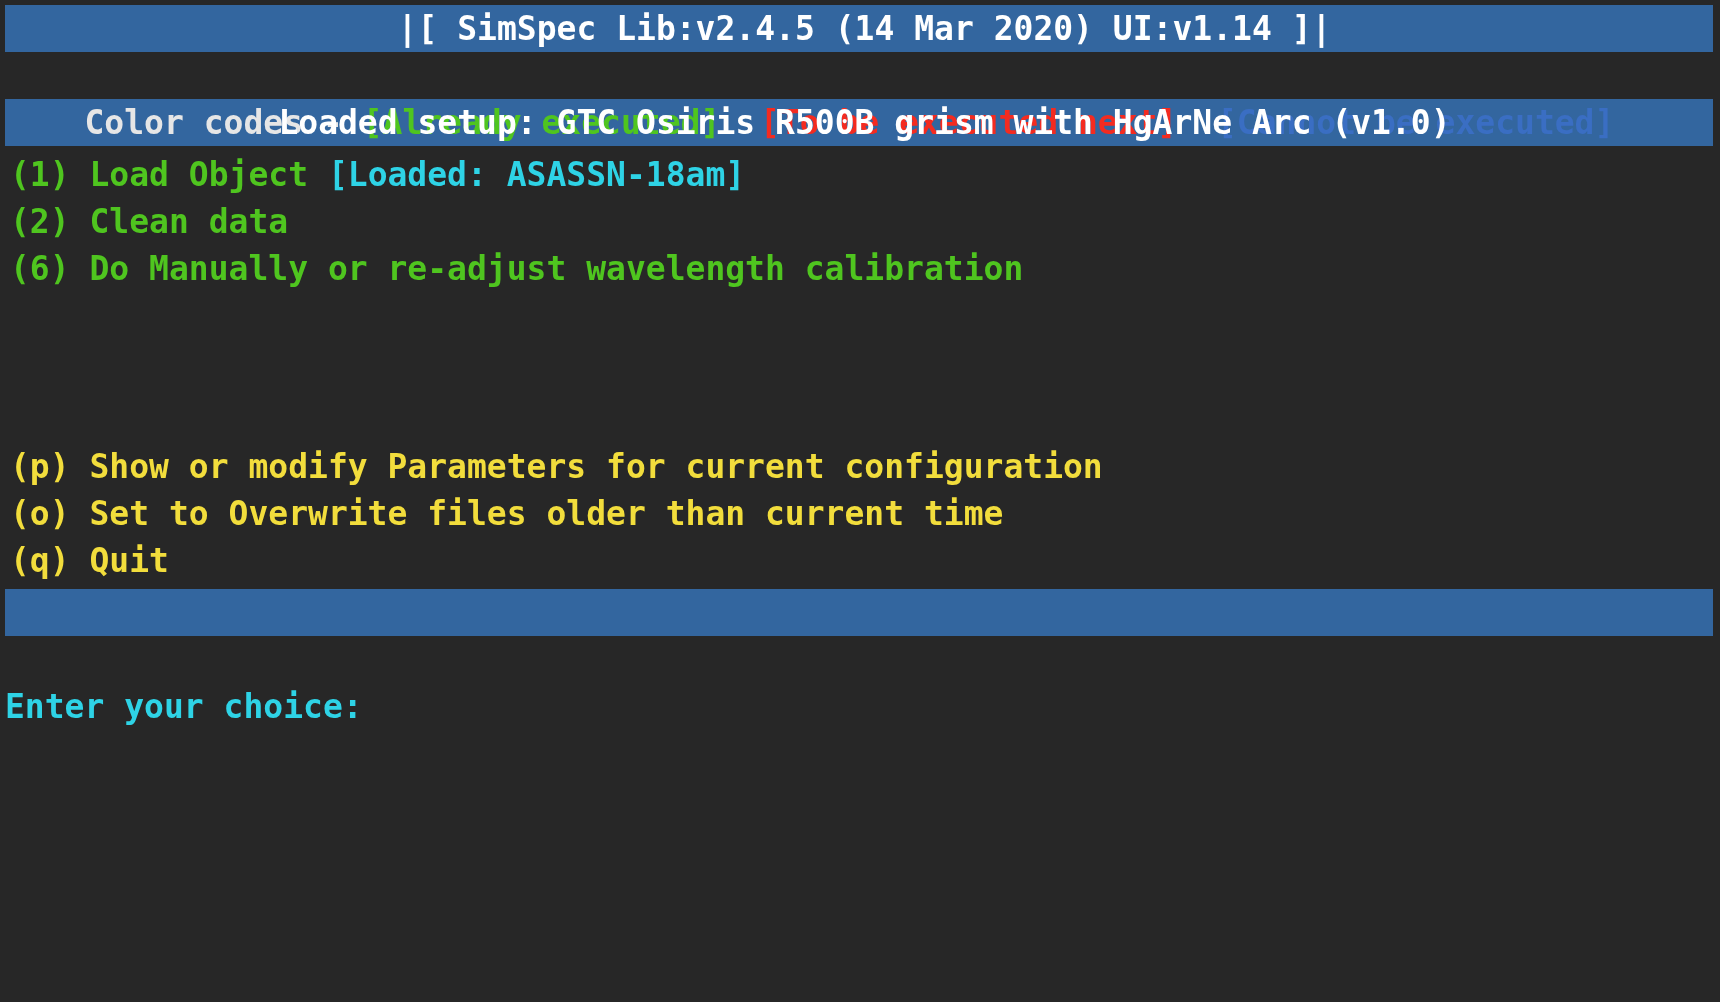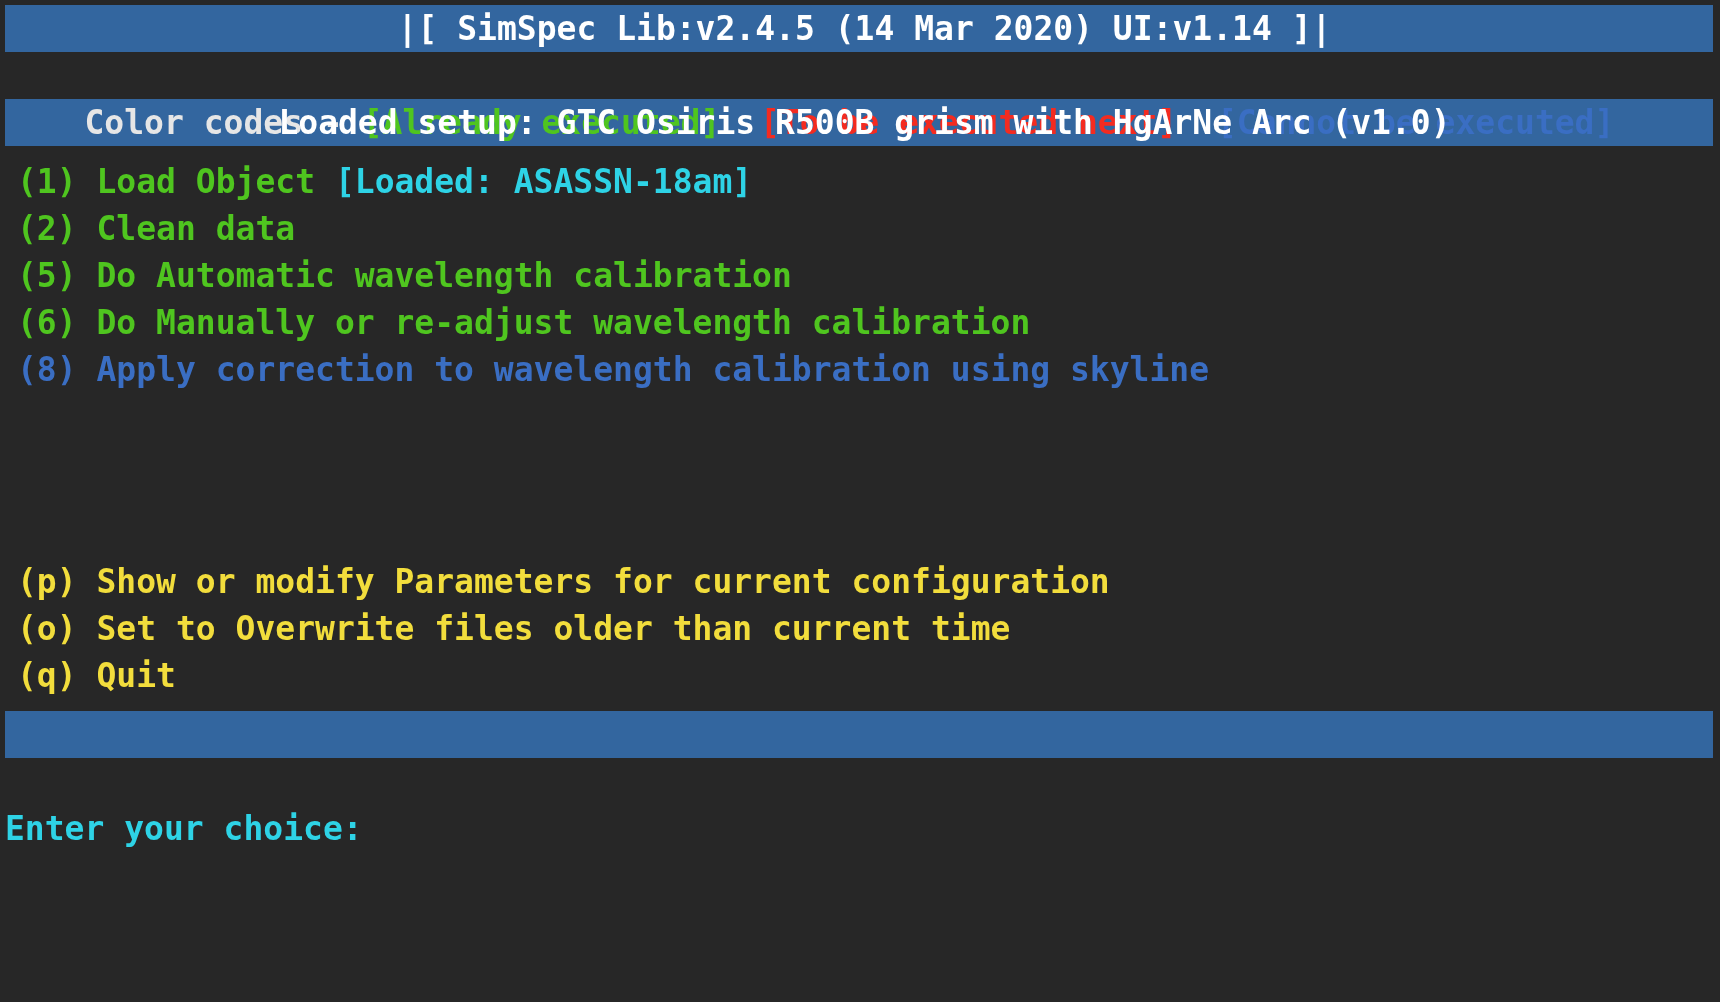--- a/index.html
+++ b/index.html
@@ -55,21 +55,21 @@
   .bar.empty-bar { color: #33669f; }
 
   
   .c-white   { color: #e6e6e6; }
   .c-green   { color: #4fc51f; }
   .c-red     { color: #f42b20; }
   .c-dim     { color: #3a6ec3; }
   .c-yellow  { color: #f2dd3c; }
   .c-cyan    { color: #2ed3e6; }
 
-  .menu-list { margin: 0; padding: 12px; }
+  .menu-list { margin: 0; padding: 5px; }
 </style>
 </head>
 <body>
 
 <div id="terminal">
 
   <div class="line bar title-bar">|[ SimSpec Lib:v2.4.5 (14 Mar 2020) UI:v1.14 ]|</div>
 
   <div class="line">
     <span class="c-white">Color codes - </span><span class="c-green">[Already executed]</span><span class="c-white">  </span><span class="c-red">[To be executed next]</span><span class="c-white">  </span><span class="c-dim">[Cannot be executed]</span>
@@ -78,26 +78,24 @@
   <div class="line bar setup-bar">Loaded setup: GTC Osiris R500B grism with HgArNe Arc (v1.0)</div>
 
   <div class="menu-list">
 
     <div class="line"><span class="c-green">(1)</span><span class="c-green"> Load Object </span><span class="c-cyan">[Loaded: ASASSN-18am]</span></div>
 
     <div class="line"><span class="c-green">(2)</span><span class="c-green"> Clean data</span><span class="c-cyan"></span></div>
 
 
 
-    <div class="line"><span class="c-green">(5)</span><span class="c-green"> Do Automatic wavelength calibration</span><span class="c-cyan"></span></div>
 
     <div class="line"><span class="c-green">(6)</span><span class="c-green"> Do Manually or re-adjust wavelength calibration</span><span class="c-cyan"></span></div>
 
 
-    <div class="line"><span class="c-dim">(8)</span><span class="c-dim"> Apply correction to wavelength calibration using skyline</span><span class="c-dim"></span></div>
 
   </div>
 
   <div class="line blank"></div>
 
 
   <div class="line blank"></div>
   <div class="line blank"></div>
 
   <div class="menu-list">

